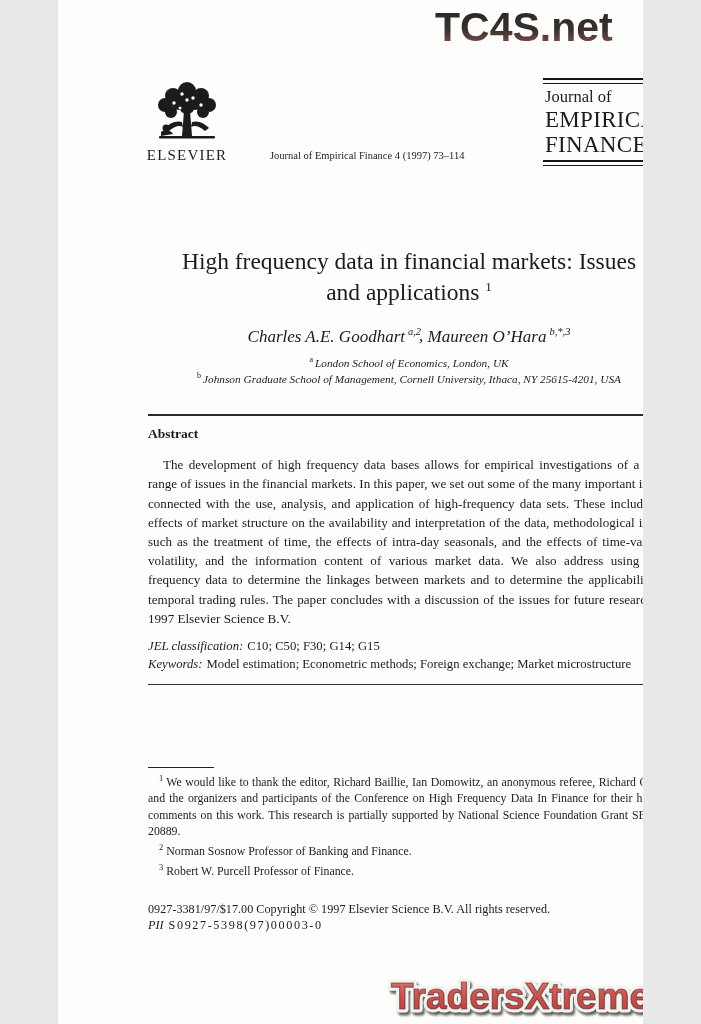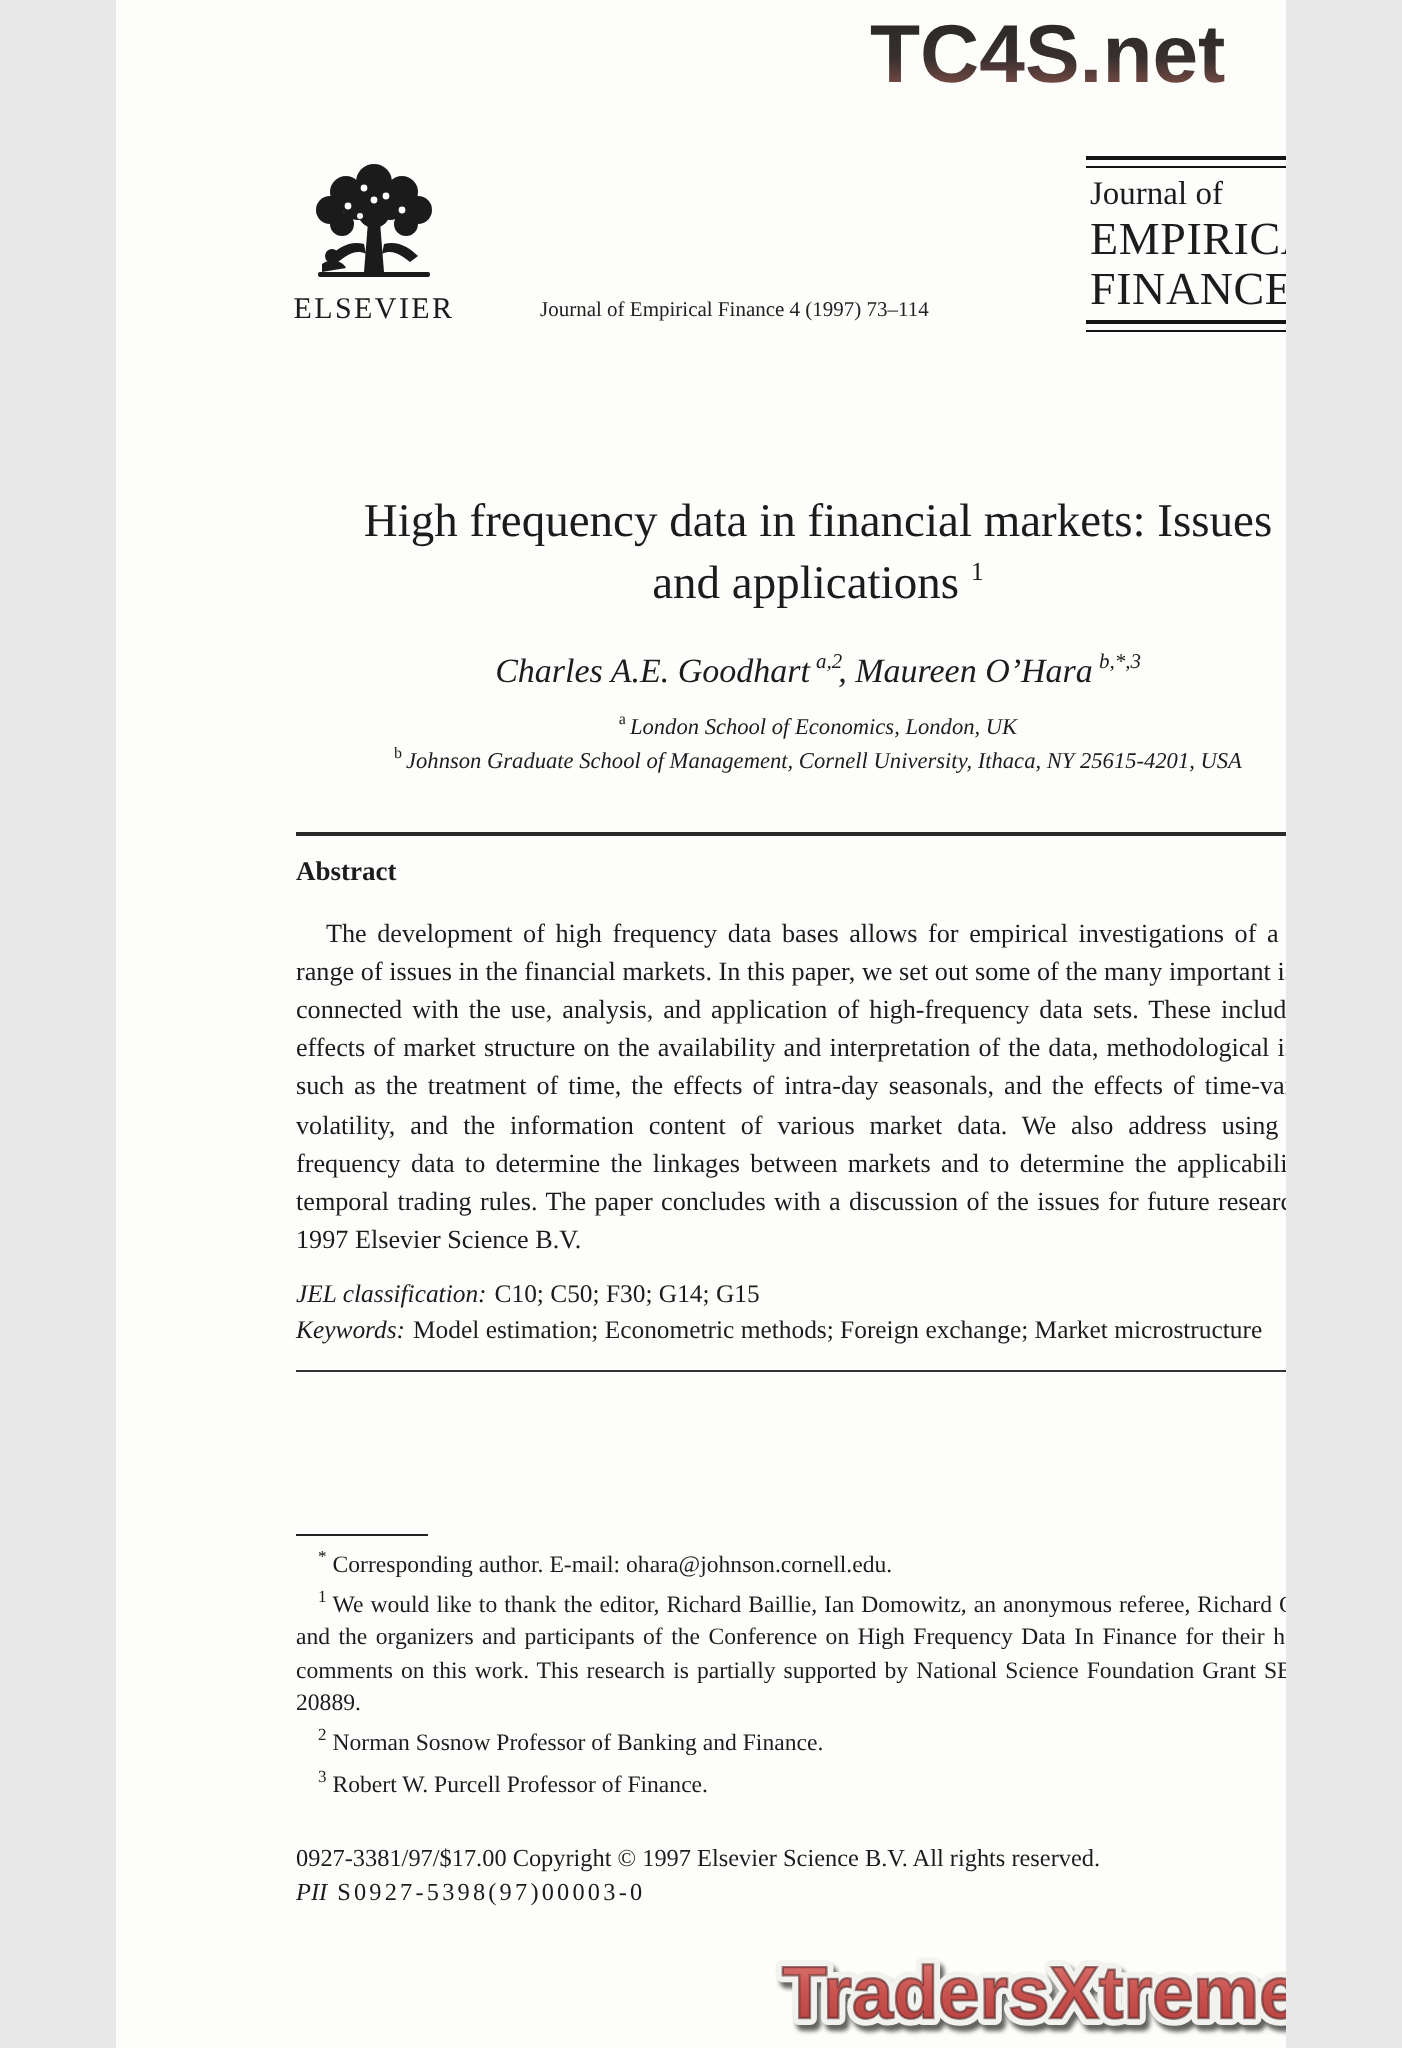--- a/index.html
+++ b/index.html
@@ -147,23 +147,20 @@
       <div>
         <span class="lbl-it">Keywords:</span><span>Model estimation; Econometric methods; Foreign exchange; Market microstructure</span>
       </div>
     </div>
 
     <hr class="end-rule">
   </div>
 
   <div class="footnotes">
     <div class="fn-sep"></div>
-    <div class="fn">
-      <sup>*</sup><span>Corresponding author. E-mail: ohara@johnson.cornell.edu.</span>
-    </div>
     <div class="fn fn-just">
       <sup>1</sup><span>We would like to thank the editor, Richard Baillie, Ian Domowitz, an anonymous referee, Richard Olsen, and the organizers and participants of the Conference on High Frequency Data In Finance for their helpful comments on this work. This research is partially supported by National Science Foundation Grant SBR93-20889.</span>
     </div>
     <div class="fn">
       <sup>2</sup><span>Norman Sosnow Professor of Banking and Finance.</span>
     </div>
     <div class="fn">
       <sup>3</sup><span>Robert W. Purcell Professor of Finance.</span>
     </div>
 

